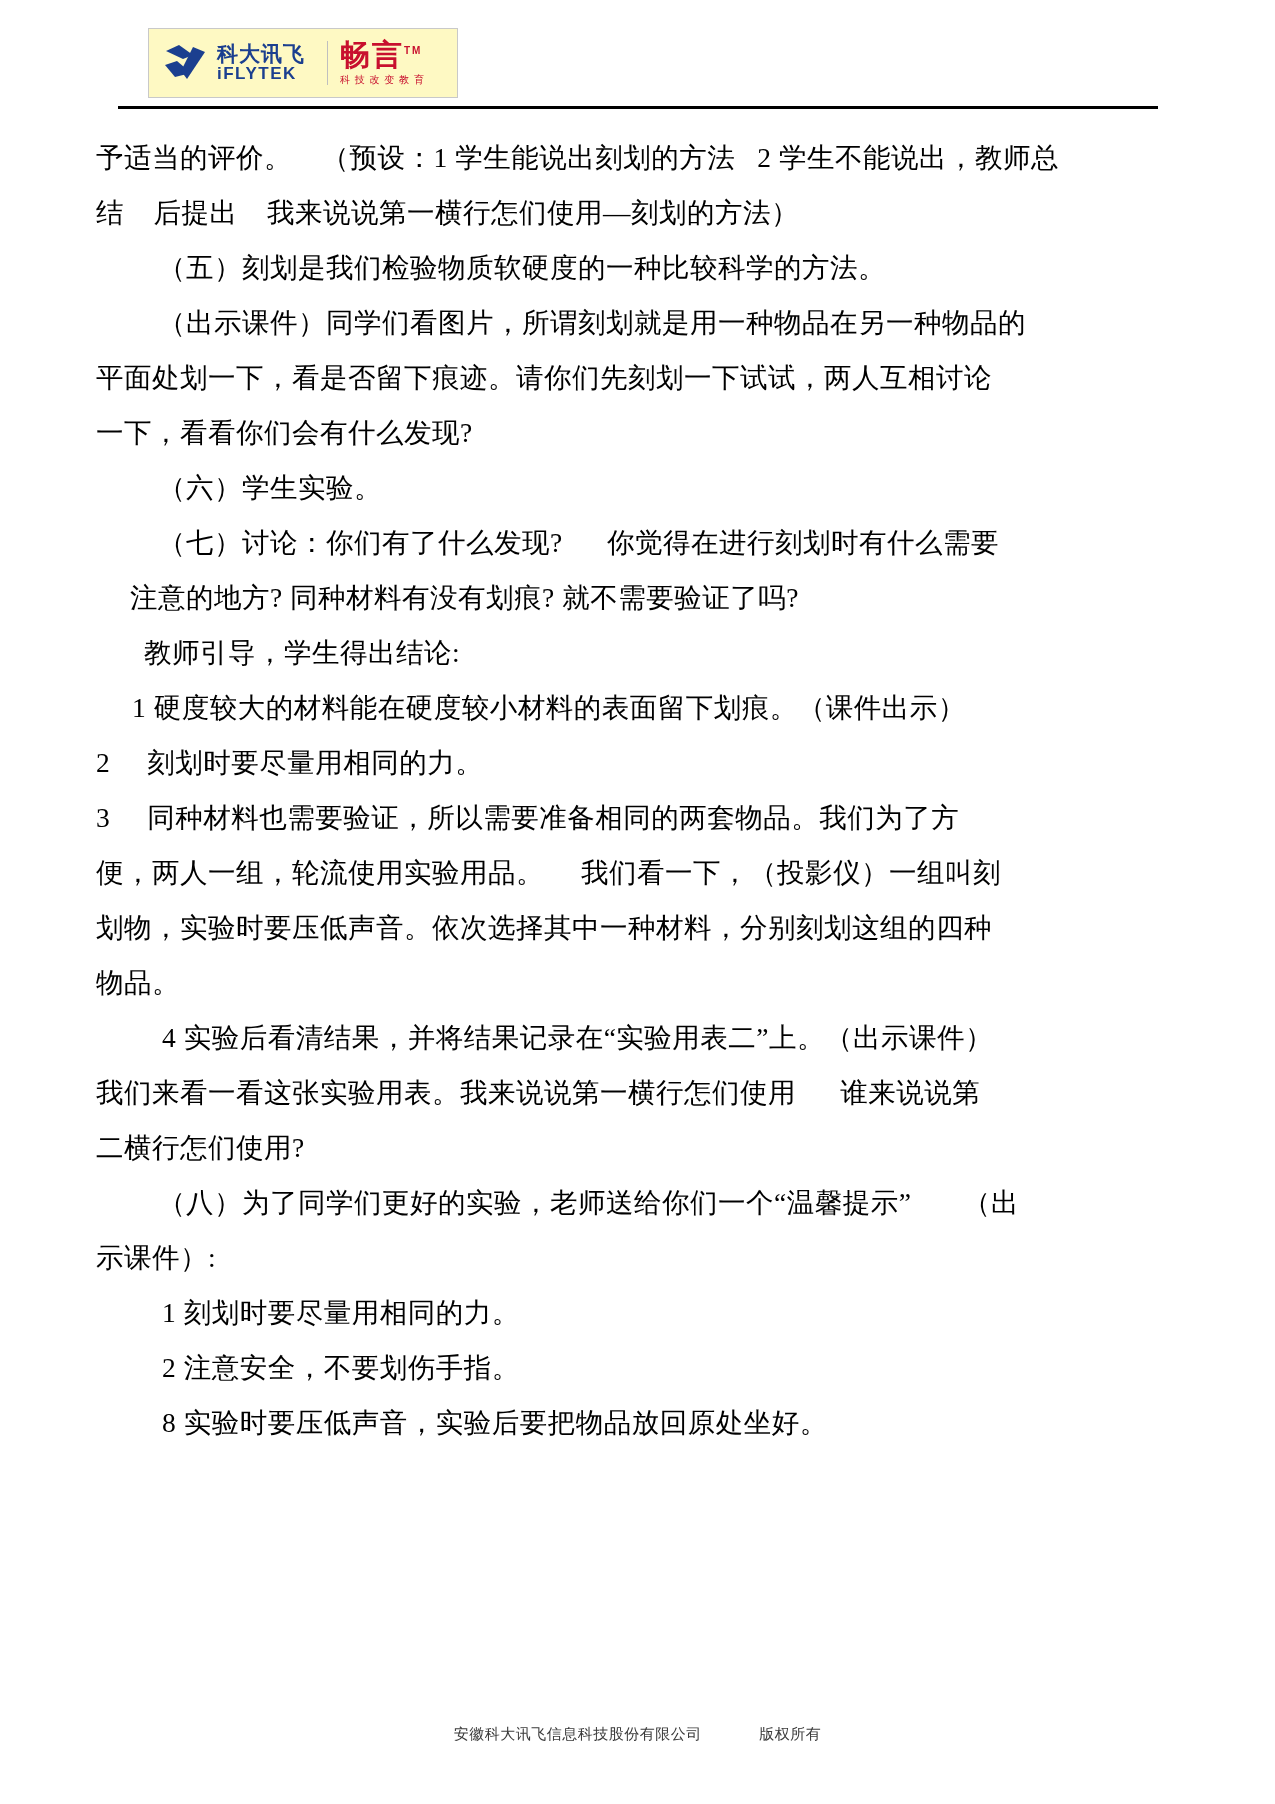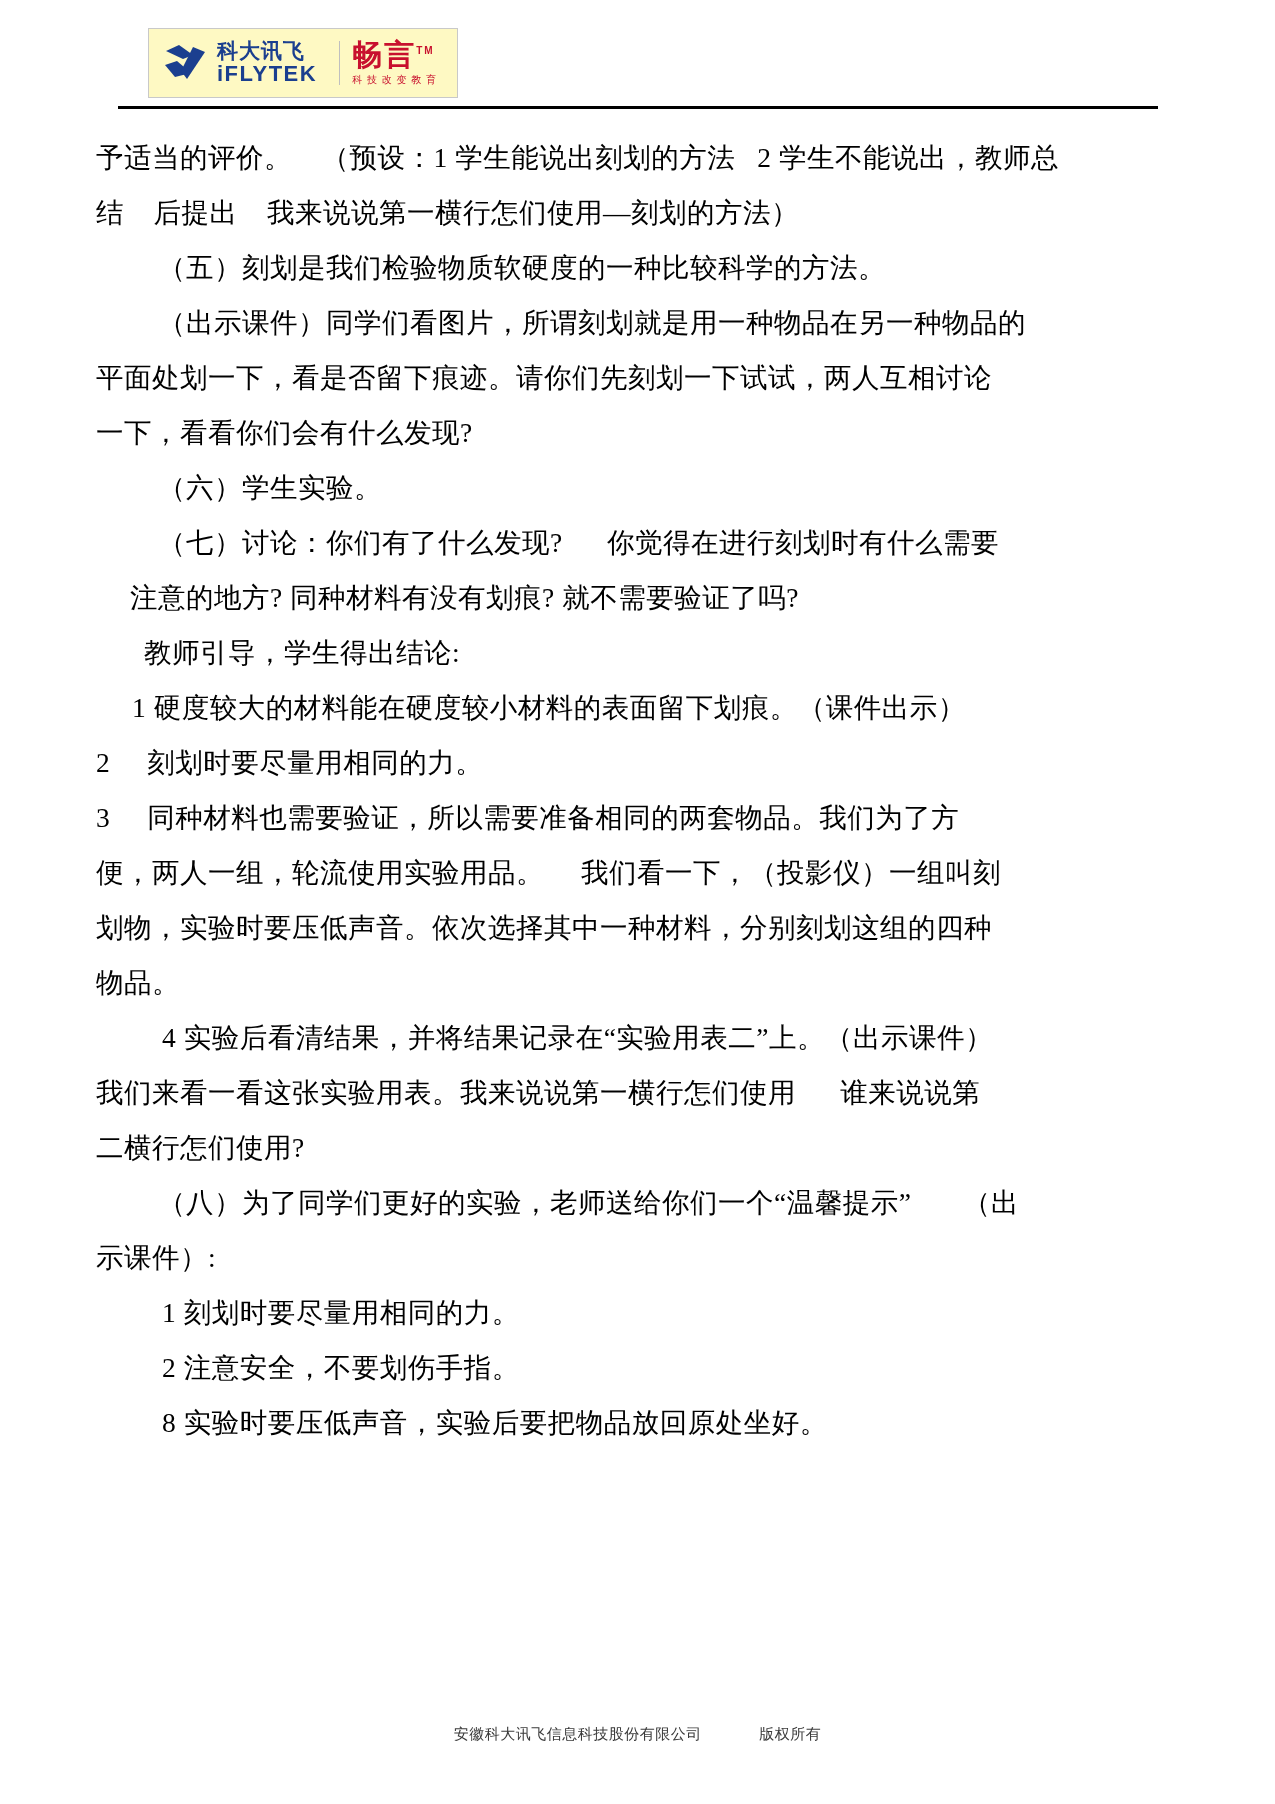--- a/index.html
+++ b/index.html
@@ -59,21 +59,21 @@
     font-family: "Liberation Sans", sans-serif;
     font-weight: bold;
     font-size: 21px;
     color: #1b3f8f;
     letter-spacing: 1px;
     line-height: 1.05;
   }
   .logo-text-en {
     font-family: "Liberation Sans", sans-serif;
     font-weight: bold;
-    font-size: 22px;
+    font-size: 17px;
     color: #1b3f8f;
     letter-spacing: 1.5px;
     line-height: 1.05;
   }
   .logo-divider {
     width: 1px;
     height: 44px;
     background: #bfbfbf;
     margin: 0 12px;
   }

